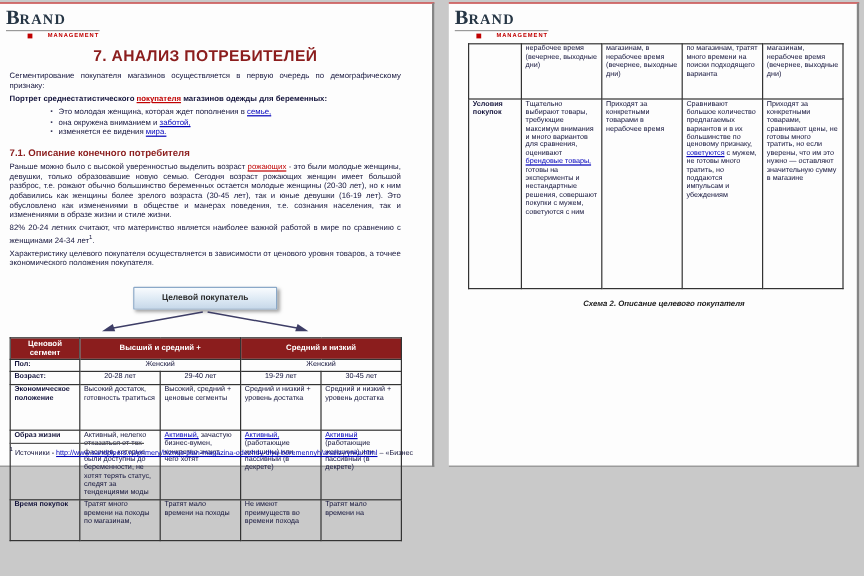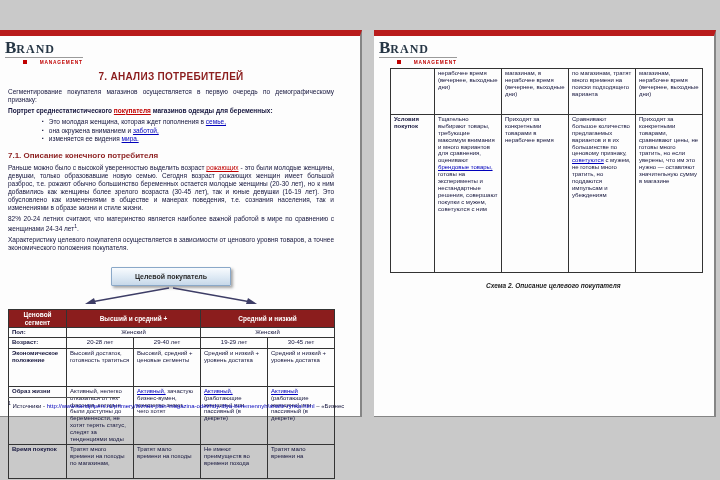--- a/index.html
+++ b/index.html
@@ -9,38 +9,37 @@
     background: #c9c9c9;
     font-family: "Liberation Sans", sans-serif;
     overflow: hidden;
     position: relative;
   }
   .page {
     position: absolute; top: 2px; height: 387px;
     background: #fdfdfd;
     border-right: 2px solid #858585;
     border-bottom: 1px solid #858585;
-    border-top: 6px solid #b91c1c;
-    margin-top: 28px;
+    border-top: 1px solid #b91c1c;
   }
   .page-left { left: 0; width: 362px; }
   .page-right { left: 374px; width: 342px; }
 
   
   .logo { margin: 3px 0 0 5px; width: 78px; }
   .logo-top { font-family: "Liberation Serif", serif; color: #263645; line-height: 1; white-space: nowrap; }
   .logo-b { font-size: 17px; font-weight: bold; }
   .logo-rand { font-size: 12px; font-weight: bold; letter-spacing: 1px; }
   .logo-bottom { display: flex; align-items: center; gap: 2px; justify-content: flex-end;
     border-top: 1px solid #9a9a9a; margin-top: 1px; padding-top: 1px; }
   .logo-sq { width: 4px; height: 4px; background: #c00000; display: inline-block; flex: none; }
   .logo-sub { color: #c00000; font-size: 6px; letter-spacing: 1px; font-weight: bold; transform: scale(.8); transform-origin: right center; }
 
   .content { padding: 0 26px 0 8px; }
-  .doc-title { color: #8b1d1d; font-weight: bold; font-size: 10px; text-align: center; margin: 6px 0 6px; letter-spacing: .3px; }
+  .doc-title { color: #8b1d1d; font-weight: bold; font-size: 13px; text-align: center; margin: 6px 0 6px; letter-spacing: .3px; }
   .sub-title { color: #8b1d1d; font-weight: bold; font-size: 8px; margin: 7px 0 4px; }
   .body-text { font-size: 6.5px; line-height: 1.22; color: #14143c; text-align: justify; margin: 3px 0; }
   .bold { font-weight: bold; }
   .red-word { color: #c00000; text-decoration: underline; }
   .link-text { color: #0000bb; text-decoration: underline; }
   sup { font-size: 5px; }
 
   .bullets { list-style: none; margin: 2px 0 3px 34px; padding: 0; }
   .bullets li { font-size: 6.5px; line-height: 1.35; color: #14143c; }
   .bullet-mark { font-size: 5px; margin-right: 5px; vertical-align: 1px; color: #14143c; }

